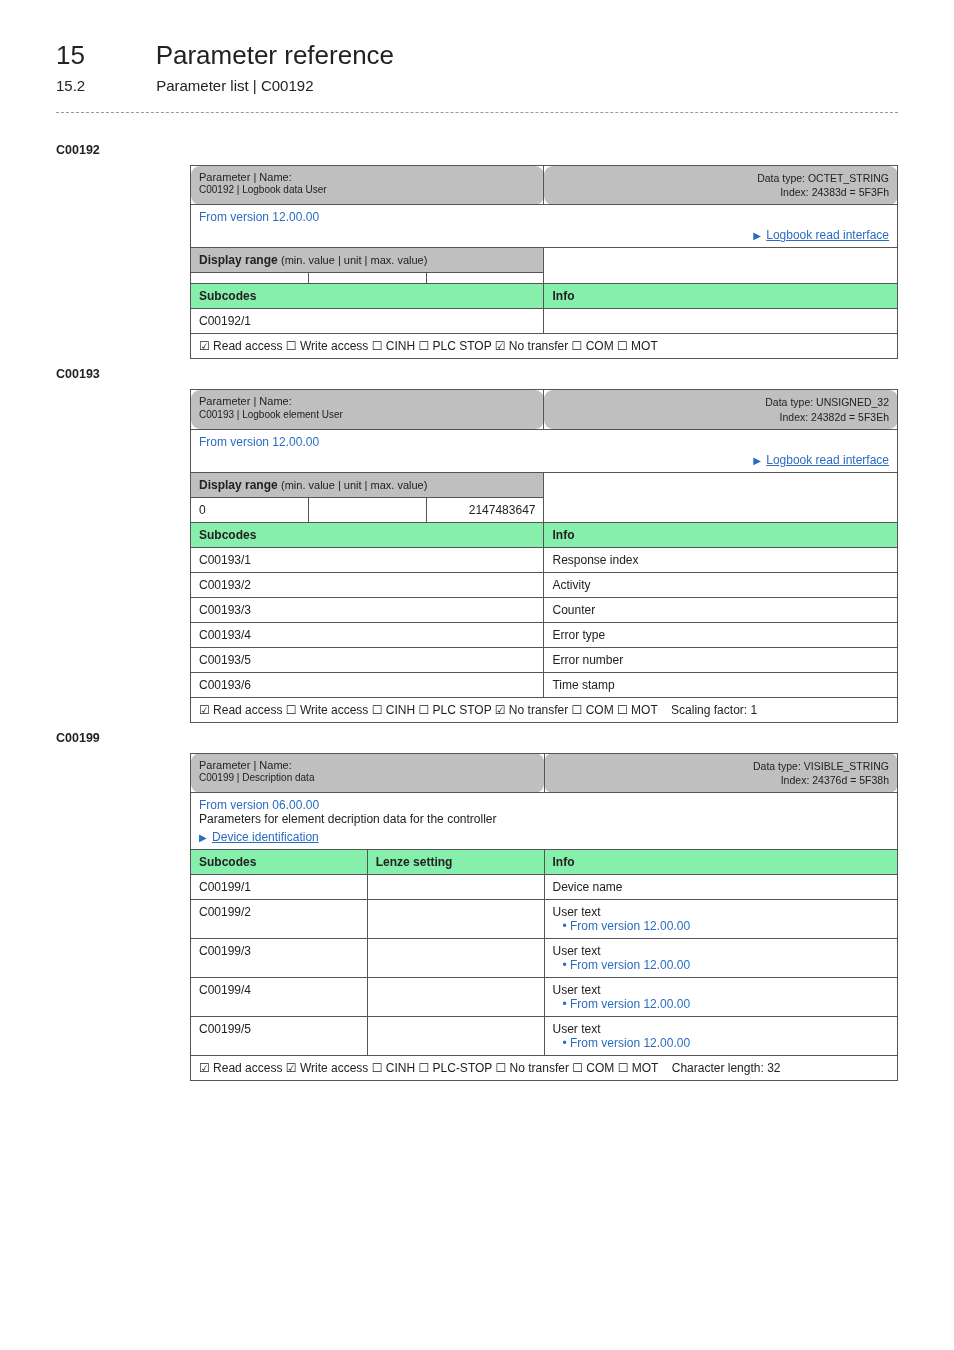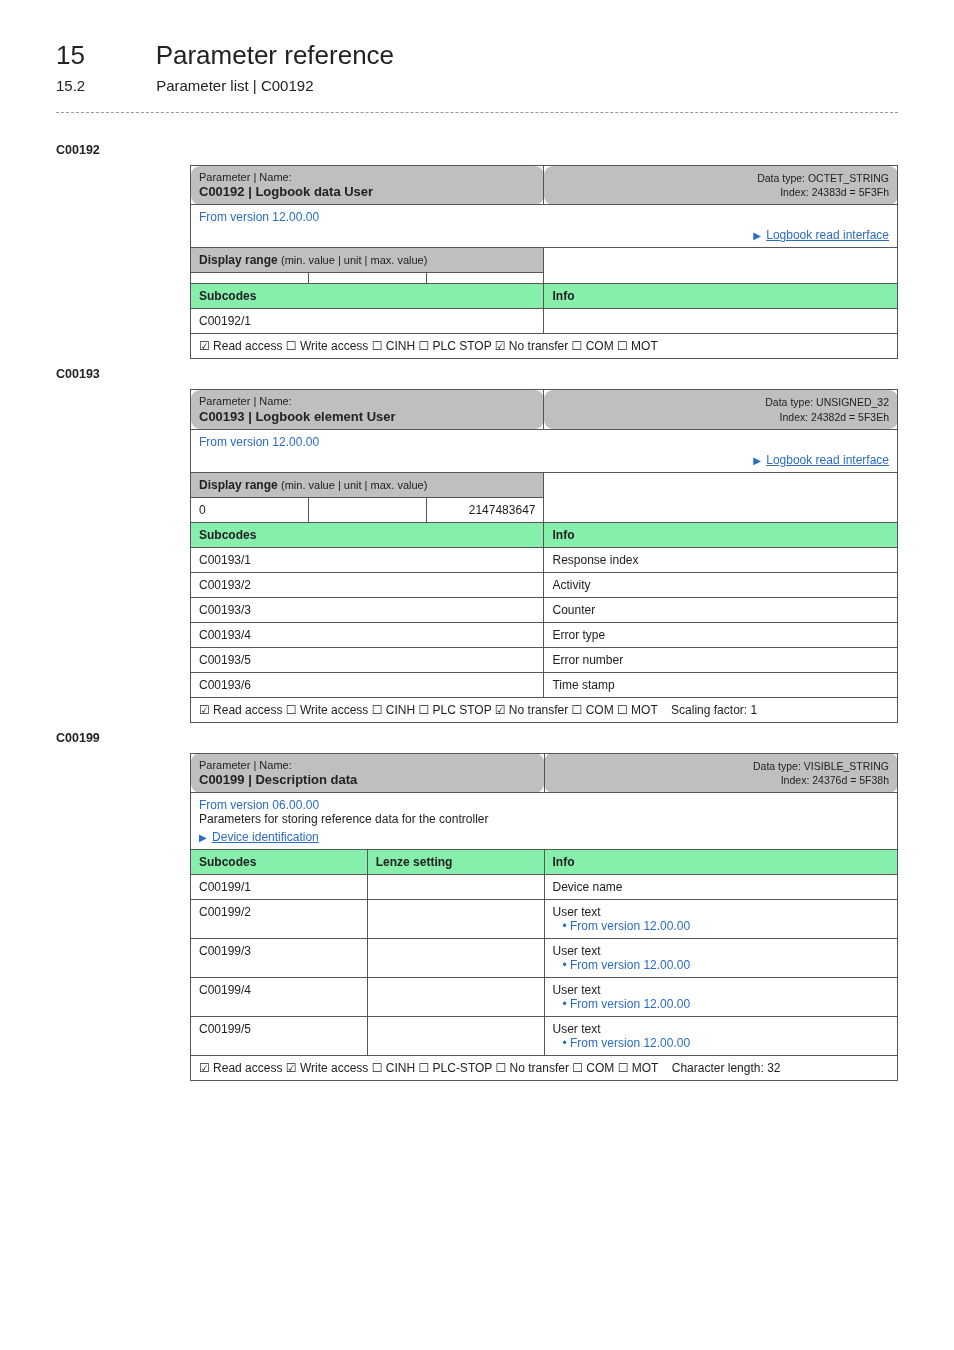--- a/index.html
+++ b/index.html
@@ -35,21 +35,21 @@
   }
   table.param td, table.param th {
     border: 1px solid #555;
     padding: 5px 8px;
     font-size: 12px;
     vertical-align: top;
     text-align: left;
   }
   .head-row td { background: #bfbfbf; border-radius: 9px; }
   .head-row .pn-label { font-size: 11px; line-height: 1.2; }
-  .head-row .pn-name { font-weight: 700; font-size: 13px; }
+  .head-row .pn-name { font-weight: 400; font-size: 10px; }
   .head-row .right-meta {
     text-align: right;
     font-size: 10.5px;
     line-height: 1.35;
     vertical-align: middle;
   }
   .blue { color: #2a6cc2; }
   .blue-link { color: #2a6cc2; text-decoration: underline; cursor: pointer; }
   .version-row td { }
   .version-row .link-right { text-align: right; }
@@ -212,21 +212,21 @@
       <div class="pn-name">C00199 | Description data</div>
     </td>
     <td class="right-meta col-50">
       <div>Data type: VISIBLE_STRING</div>
       <div>Index: 24376d = 5F38h</div>
     </td>
   </tr>
   <tr class="version-row">
     <td colspan="3">
       <div class="blue">From version 06.00.00</div>
-      <div>Parameters for storing reference data for the controller</div>
+      <div>Parameters for element decription data for the controller</div>
       <div style="text-align:left; margin-top:4px;">
         <span class="tri">▶</span>
         <span class="blue-link">Device identification</span>
       </div>
     </td>
   </tr>
   <tr class="sub-hdr">
     <td style="width:22%;">Subcodes</td>
     <td style="width:28%;">Lenze setting</td>
     <td style="width:50%;">Info</td>

